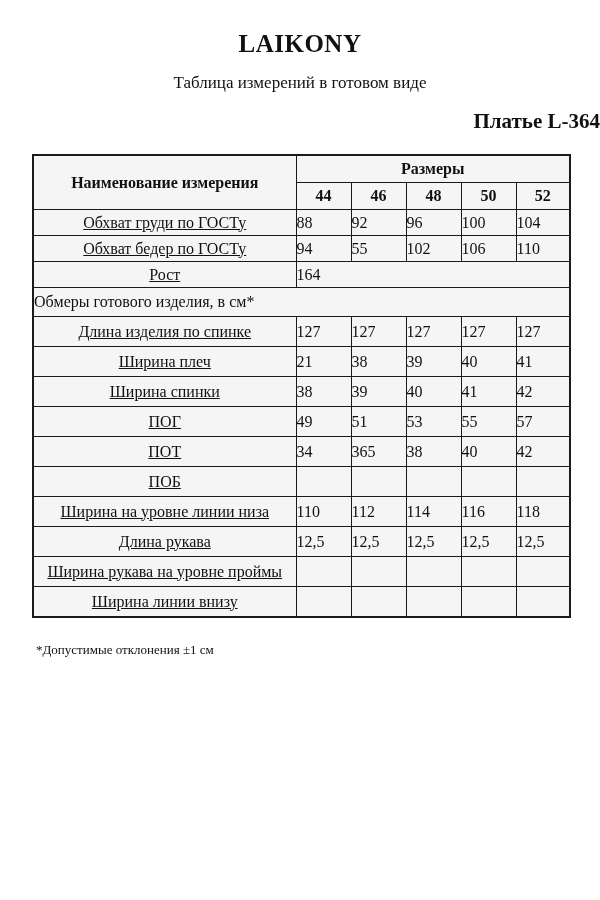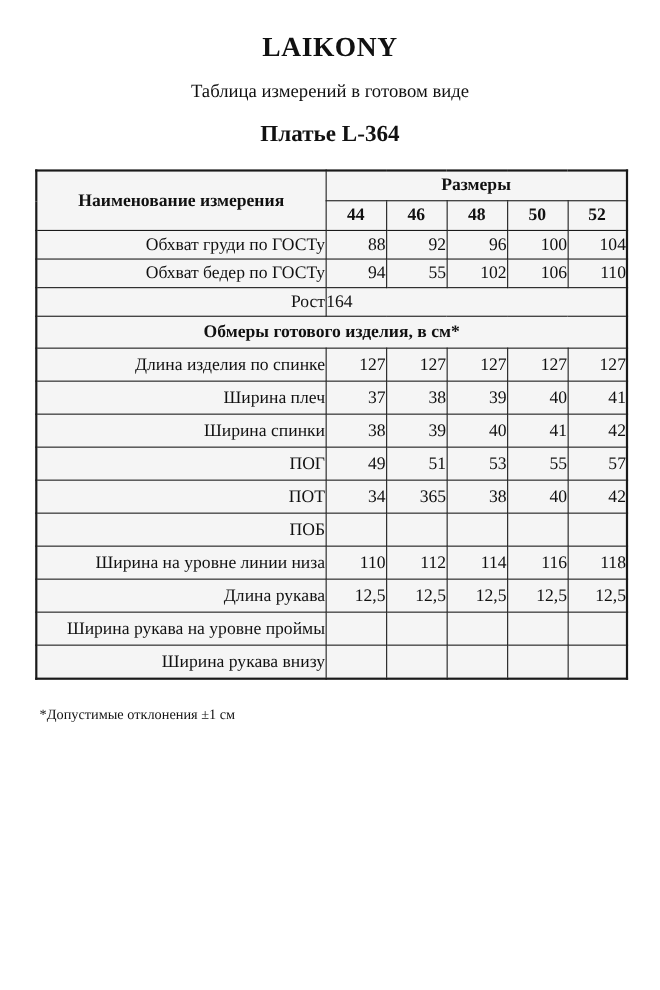--- a/index.html
+++ b/index.html
@@ -23,21 +23,21 @@
   .subtitle{
     margin:16px;
     margin-top:15px;
     text-align:center;
     font-size:17px;
     font-weight:normal;
   }
   .product-title{
     margin:0;
     margin-top:13px;
-    text-align:center;
+    text-align:right;
     font-size:21px;
     font-weight:bold;
   }
   table.meas{
     border-collapse:collapse;
     table-layout:fixed;
     margin:20px 0 0 32px;
     width:537px;
     border:2.5px solid #1a1a1a;
   }
@@ -52,30 +52,31 @@
   }
   td.hdr{
     background:#d7d7d7;
     font-weight:bold;
     text-align:center;
   }
   td.name-hdr{font-size:15px;margin-top:27px;}
   td.sizes-hdr{height:26px;font-size:16px;}
   td.size-num{height:26px;font-size:18px;}
   td.name{
-    text-align:right;
+    text-align:center;
     padding-left:8px;
-  }
-  td.val{text-align:right;}
+    text-decoration:underline;
+  }
+  td.val{text-align:left;}
   td.rost-val{text-align:left;padding-left:9px;}
   tr.g td{height:25px;}
   td.section{
     background:#d7d7d7;
-    font-weight:bold;
-    text-align:center;
+    font-weight:normal;
+    text-align:left;
     height:28px;
   }
   tr.d td{height:29px;}
   .footnote{
     margin:24px 0 0 36px;
     font-size:13px;
   }
 </style>
 </head>
 <body>
@@ -137,21 +138,21 @@
       <tr class="d">
         <td class="name">Длина изделия по спинке</td>
         <td class="val">127</td>
         <td class="val">127</td>
         <td class="val">127</td>
         <td class="val">127</td>
         <td class="val">127</td>
       </tr>
       <tr class="d">
         <td class="name">Ширина плеч</td>
-        <td class="val">37</td>
+        <td class="val">21</td>
         <td class="val">38</td>
         <td class="val">39</td>
         <td class="val">40</td>
         <td class="val">41</td>
       </tr>
       <tr class="d">
         <td class="name">Ширина спинки</td>
         <td class="val">38</td>
         <td class="val">39</td>
         <td class="val">40</td>
@@ -200,21 +201,21 @@
       </tr>
       <tr class="d">
         <td class="name">Ширина рукава на уровне проймы</td>
         <td class="val"></td>
         <td class="val"></td>
         <td class="val"></td>
         <td class="val"></td>
         <td class="val"></td>
       </tr>
       <tr class="d">
-        <td class="name">Ширина рукава внизу</td>
+        <td class="name">Ширина линии внизу</td>
         <td class="val"></td>
         <td class="val"></td>
         <td class="val"></td>
         <td class="val"></td>
         <td class="val"></td>
       </tr>
     </tbody>
   </table>
 
   <div class="footnote">*Допустимые отклонения ±1 см</div>

